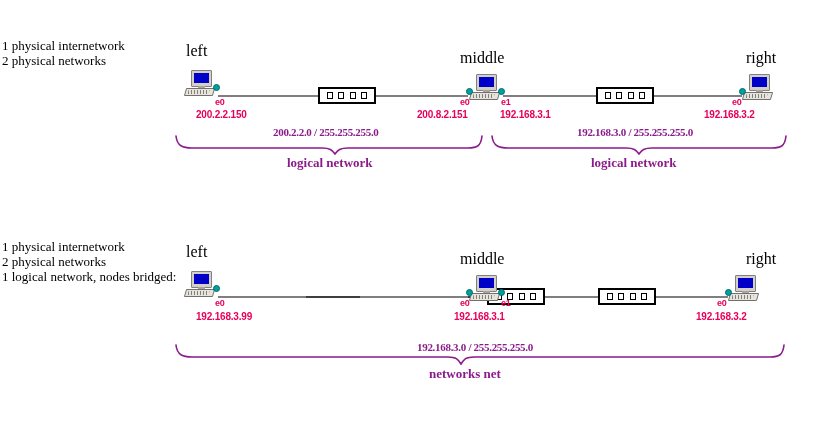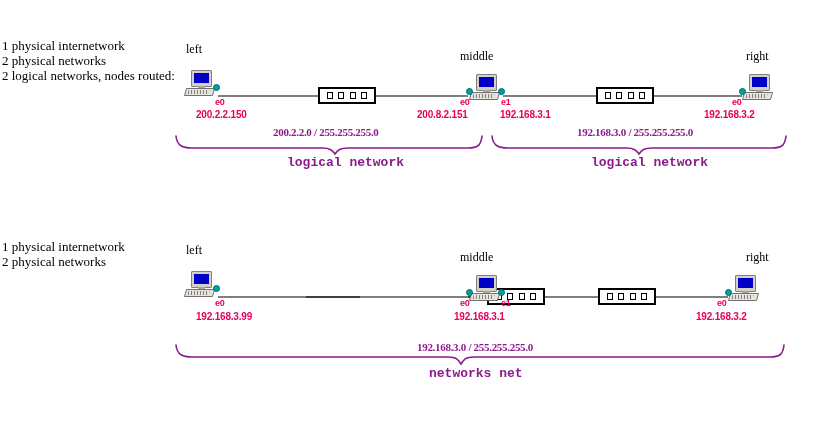--- a/index.html
+++ b/index.html
@@ -36,21 +36,21 @@
     font-size: 13px;
     color: #000000;
     line-height: 15px;
     white-space: nowrap;
   }
   .desc-block div { white-space: nowrap; }
 
   .node-label {
     position: absolute;
     font-family: "Liberation Serif", "DejaVu Serif", serif;
-    font-size: 12px;
+    font-size: 16px;
     color: #000000;
     white-space: nowrap;
   }
 
   .iface-label {
     position: absolute;
     font-family: "Liberation Sans", "DejaVu Sans", sans-serif;
     font-size: 9px;
     font-weight: bold;
     color: #e8005a;
@@ -73,21 +73,21 @@
     font-family: "Liberation Serif", "DejaVu Serif", serif;
     font-size: 11px;
     font-weight: bold;
     color: #8b1a8b;
     white-space: nowrap;
     letter-spacing: -0.3px;
   }
 
   .brace-label {
     position: absolute;
-    font-family: Liberation Mono, monospace;
+    font-family: Liberation Serif, serif;
     font-size: 13px;
     font-weight: bold;
     color: #8b1a8b;
     white-space: nowrap;
   }
 
   
   .pc-icon {
     position: absolute;
     width: 34px;
@@ -198,21 +198,20 @@
 
     <path d="M 176,345 C 177,355 183,357 192,357
              L 448,357 C 456,357 458,359 461,364
              C 464,359 466,357 474,357
              L 770,357 C 779,357 783,355 784,345" fill="none" stroke="#8b1a8b" stroke-width="1.6" stroke-linecap="round"></path>
   </svg>
 
   <div class="desc-block" style="left:2px; top:38px;">
     <div>1 physical internetwork</div>
     <div>2 physical networks</div>
-    <div>2 logical networks, nodes routed:</div>
   </div>
 
   <div class="node-label" style="left:186px; top:42px;">left</div>
   <div class="pc-icon" style="left:184px; top:70px;">
     <div class="pc-monitor">
       <div class="pc-screen"></div>
     </div>
     <div class="pc-stand"></div>
     <div class="pc-base"></div>
     <div class="pc-keys"></div>
@@ -266,20 +265,21 @@
 
   <div class="net-label" style="left:273px; top:126px;">200.2.2.0 / 255.255.255.0</div>
   <div class="brace-label" style="left:287px; top:155px;">logical network</div>
 
   <div class="net-label" style="left:577px; top:126px;">192.168.3.0 / 255.255.255.0</div>
   <div class="brace-label" style="left:591px; top:155px;">logical network</div>
 
   <div class="desc-block" style="left:2px; top:239px;">
     <div>1 physical internetwork</div>
     <div>2 physical networks</div>
+    <div>1 logical network, nodes bridged:</div>
   </div>
 
   <div class="node-label" style="left:186px; top:243px;">left</div>
   <div class="pc-icon" style="left:184px; top:271px;">
     <div class="pc-monitor">
       <div class="pc-screen"></div>
     </div>
     <div class="pc-stand"></div>
     <div class="pc-base"></div>
     <div class="pc-keys"></div>

